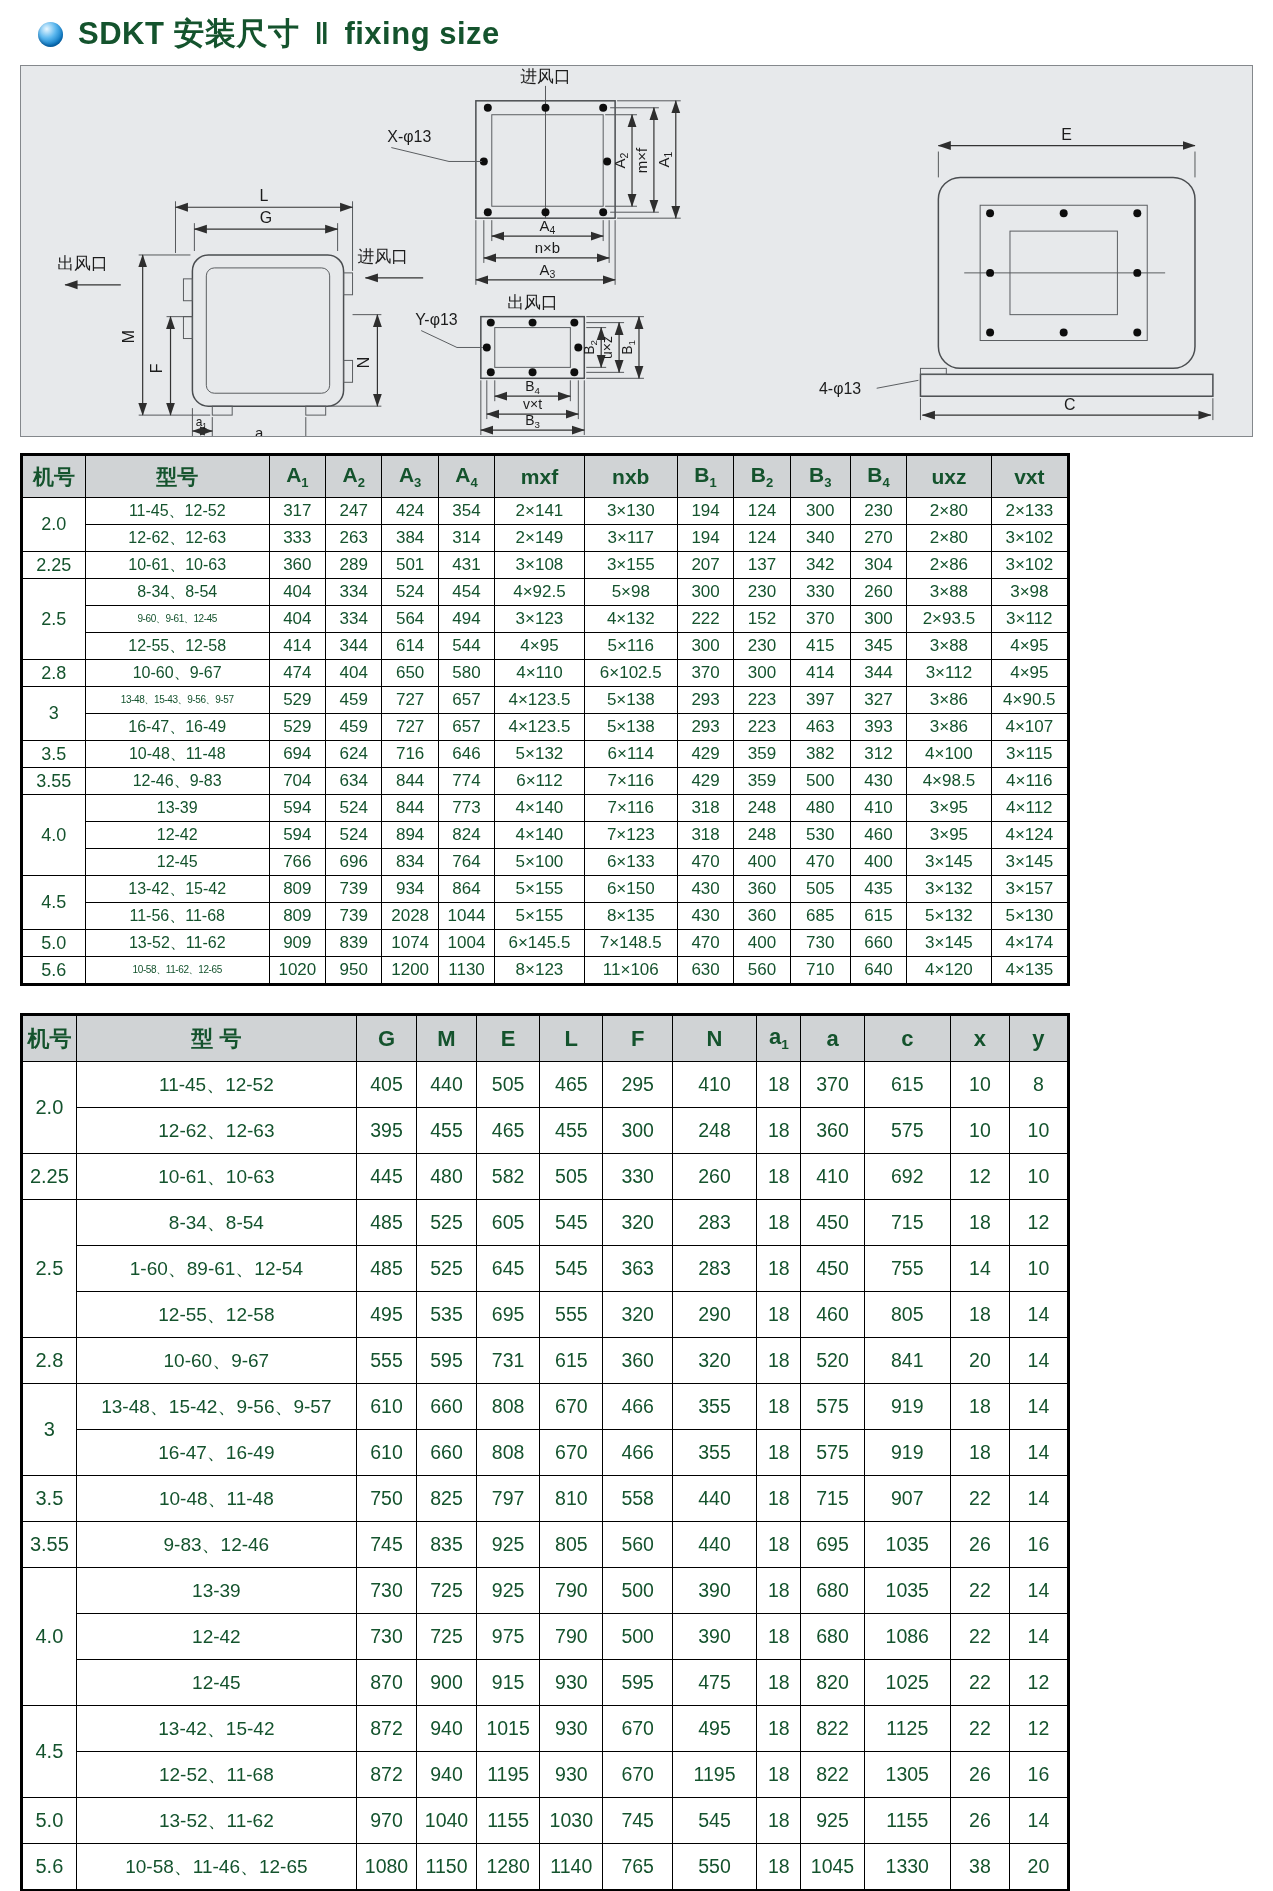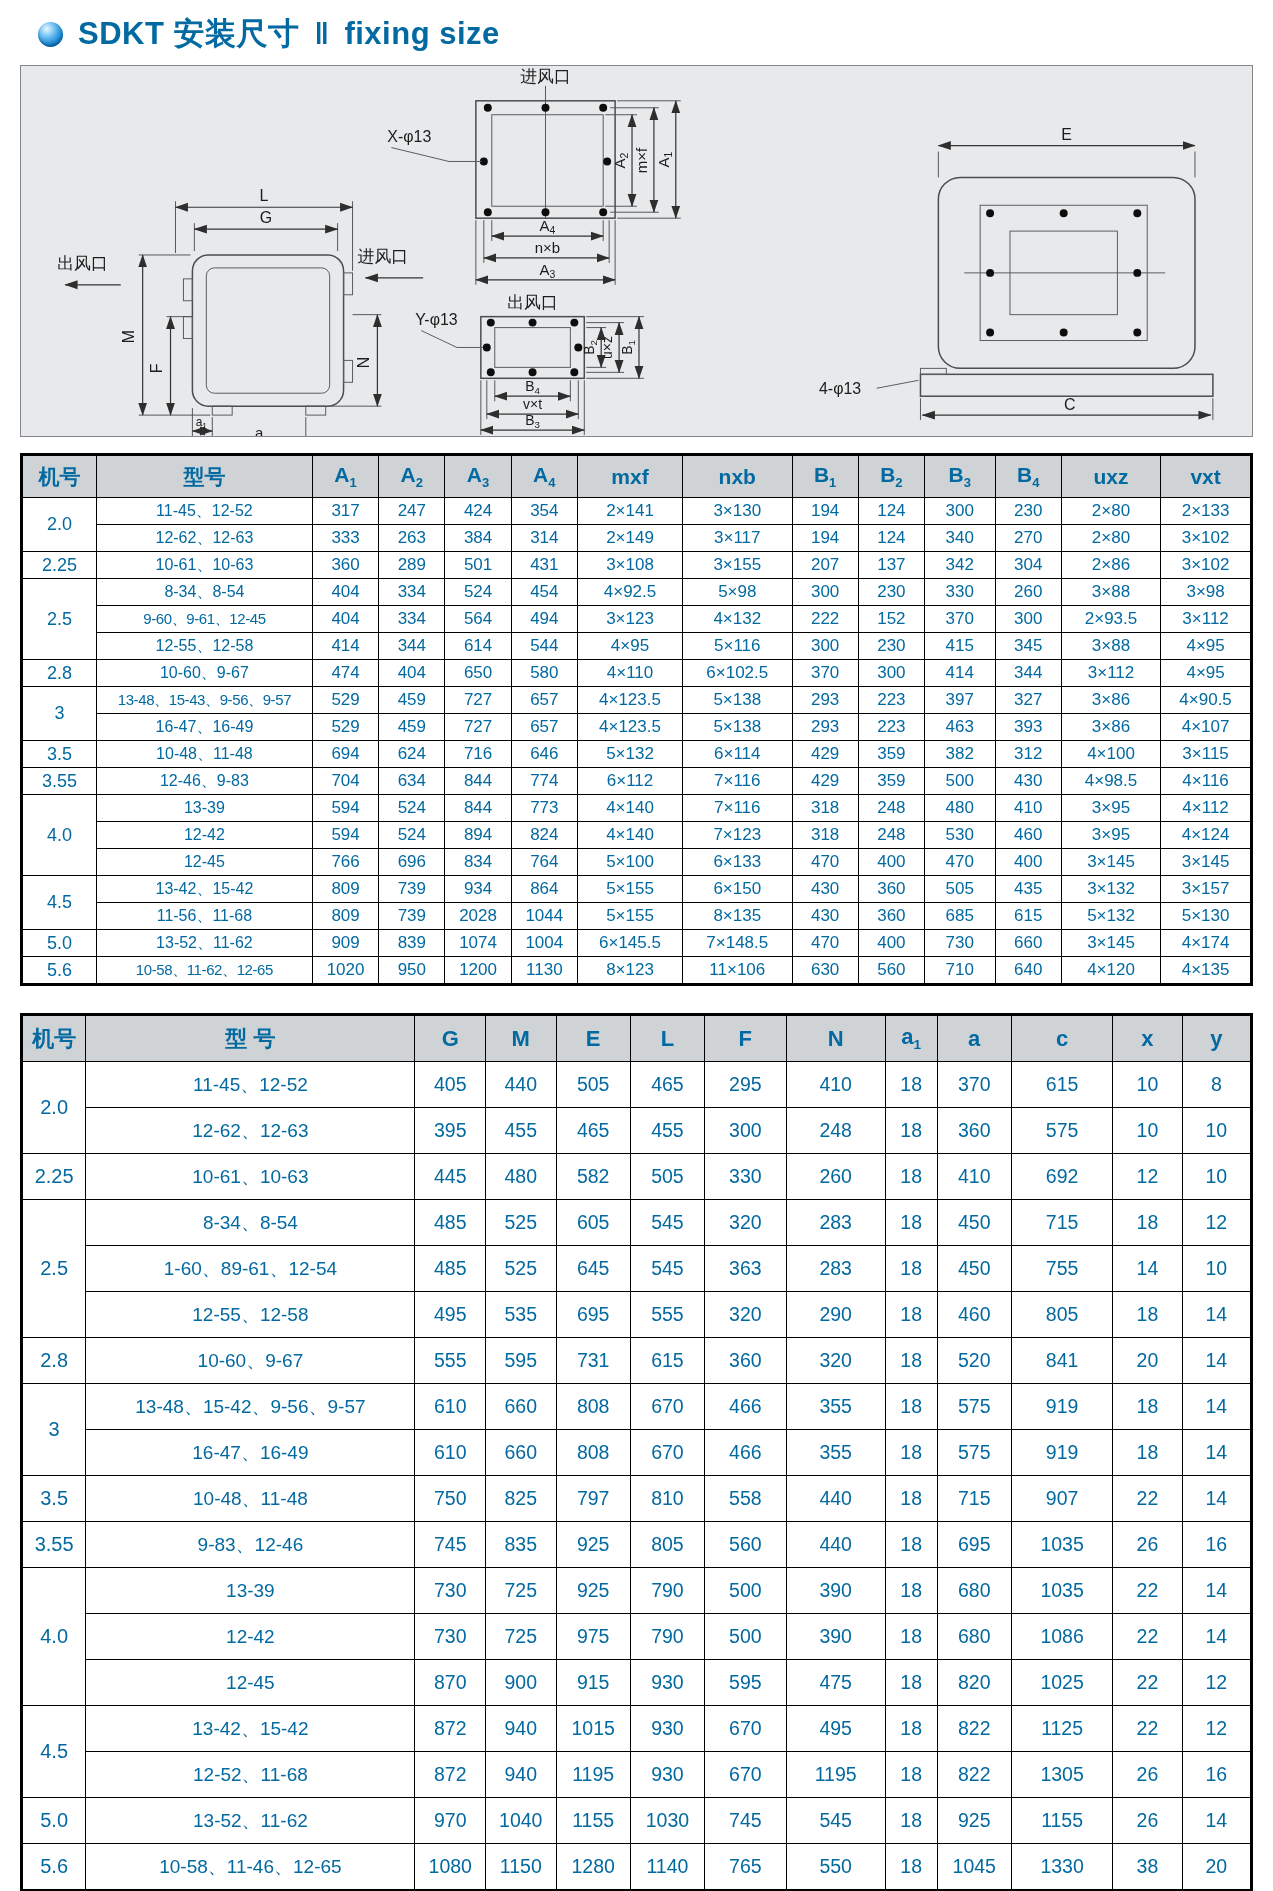--- a/index.html
+++ b/index.html
@@ -1,44 +1,44 @@
 <!DOCTYPE html>
 <html style="--bullet-blue: #0d7ac4; --panel-bg: #e7e9eb; --header-bg: #d0d3d5;"><head>
 <meta charset="utf-8">
 <style>
   html,body{margin:0;padding:0;background:#fff;}
   .page{width:1273px;min-height:1891px;background:#fff;position:relative;
-        font-family:"Liberation Sans","DejaVu Sans",sans-serif;color:#0369a1;}
+        font-family:"Liberation Sans","DejaVu Sans",sans-serif;color:#14532d;}
   
   .titlebar{display:flex;align-items:center;gap:15px;padding:13px 0 4px 38px;}
   .bullet{width:25px;height:25px;border-radius:50%;flex:0 0 auto;
           background:radial-gradient(circle at 35% 28%, #eaf7ff 0%, #5cb8ef 38%, #0d7ac4 70%, #00589d 100%);
           box-shadow:inset 0 -2px 3px rgba(0,40,80,.35);}
   .titlebar h1{margin:0;font-size:31px;font-weight:bold;letter-spacing:.5px;
                display:flex;align-items:center;gap:15px;}
   .titlebar .sep{font-size:29px;}
   
   .panel{margin:6px 20px 16px 20px;width:1233px;height:372px;box-sizing:border-box;
          background:#e7e9eb;border:1px solid #84888c;}
   svg text{font-family:"Liberation Sans","DejaVu Sans",sans-serif;fill:#1c1c1c;}
   .shape{fill:none;stroke:#4a4d50;stroke-width:1.5;}
   .thin{fill:none;stroke:#5a5d60;stroke-width:1;}
   .ext{stroke:#55585b;stroke-width:1;}
   .dimln{stroke:#333;stroke-width:1.2;}
   .hole{fill:#0d0d0d;}
   
-  table.dim{border-collapse:collapse;width:1233px;margin:0 8px 27px 20px;
+  table.dim{border-collapse:collapse;width:1050px;margin:0 8px 27px 20px;
             table-layout:fixed;border:3px solid #000;}
   table.dim th{background:#d0d3d5;border:1.5px solid #000;font-weight:bold;padding:0;}
   table.dim td{border:1.5px solid #000;text-align:center;vertical-align:middle;
                padding:0;background:#fff;line-height:1.05;}
   #t1 th{height:41px;font-size:21px;}
   #t1 td{height:26px;font-size:17px;}
   #t1 td.model{font-size:16px;}
-  #t1 td.model.sm{font-size:15px;letter-spacing:-0.4px;}
+  #t1 td.model.sm{font-size:10px;letter-spacing:-0.4px;}
   #t1 td.size{font-size:18px;}
   #t2 th{height:45px;font-size:22px;}
   #t2 td{height:45px;font-size:19.5px;}
   #t2 td.model{font-size:19px;}
   #t2 td.size{font-size:20px;}
   sub{font-size:62%;}
 </style>
 </head>
 <body>
 

